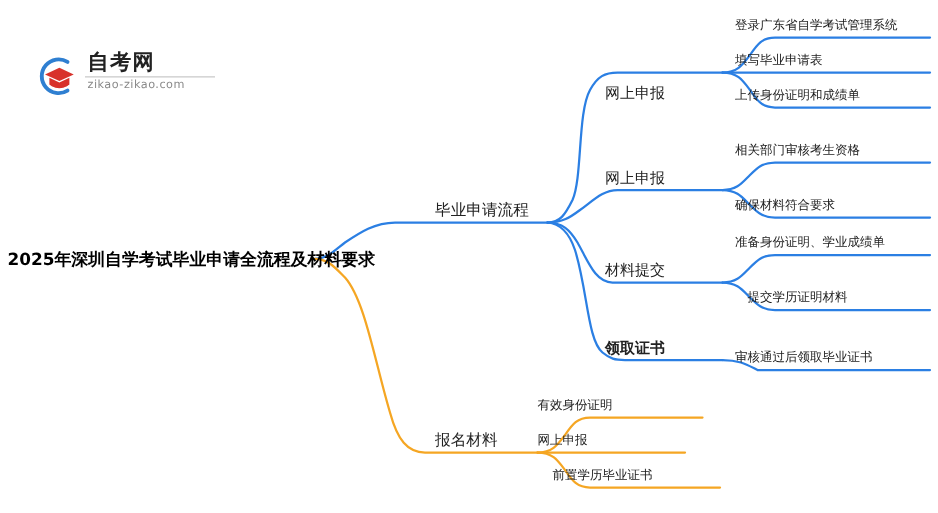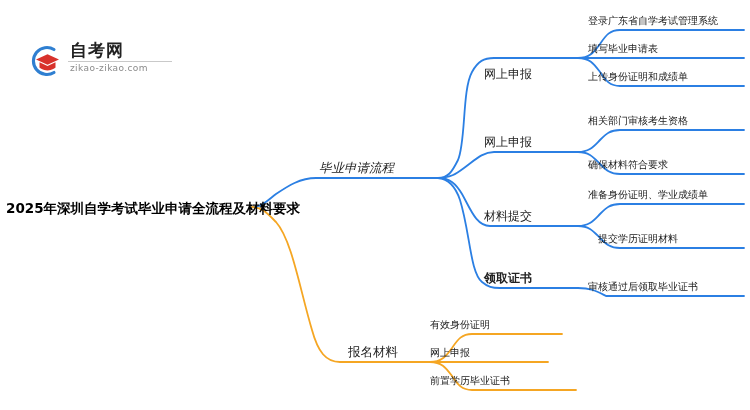--- a/index.html
+++ b/index.html
@@ -94,21 +94,21 @@
       <path d="M578 288 C592 288 598 292 606 296 L744 296" stroke="#2b7fe3"></path>
 
       <path d="M430 362 C442 362 446 356 452 348 C458 339 462 334 472 334 L562 334" stroke="#f5a623"></path>
       <path d="M430 362 L548 362" stroke="#f5a623"></path>
       <path d="M430 362 C442 362 446 368 452 376 C458 385 462 390 472 390 L576 390" stroke="#f5a623"></path>
     </g>
   </svg>
 
   <div class="node root-label">2025年深圳自学考试毕业申请全流程及材料要求</div>
 
-  <div class="node lvl2" style="left:319px;top:160px;font-style:italic;">毕业申请流程</div>
+  <div class="node lvl2" style="left:348px;top:160px;">毕业申请流程</div>
   <div class="node lvl2" style="left:348px;top:344px;">报名材料</div>
 
   <div class="node lvl3" style="left:484px;top:41px;margin-top:26px;">网上申报</div>
   <div class="node lvl3" style="left:484px;top:135px;">网上申报</div>
   <div class="node lvl3" style="left:484px;top:209px;">材料提交</div>
   <div class="node lvl3" style="left:484px;top:271px;font-weight:bold;">领取证书</div>
 
   <div class="node leaf" style="left:588px;top:13px;">登录广东省自学考试管理系统</div>
   <div class="node leaf" style="left:588px;top:41px;">填写毕业申请表</div>
   <div class="node leaf" style="left:588px;top:69px;">上传身份证明和成绩单</div>
@@ -116,15 +116,15 @@
   <div class="node leaf" style="left:588px;top:113px;">相关部门审核考生资格</div>
   <div class="node leaf" style="left:588px;top:157px;">确保材料符合要求</div>
 
   <div class="node leaf" style="left:588px;top:187px;">准备身份证明、学业成绩单</div>
   <div class="node leaf" style="left:588px;top:231px;margin-left:10px;">提交学历证明材料</div>
 
   <div class="node leaf" style="left:588px;top:279px;">审核通过后领取毕业证书</div>
 
   <div class="node leaf" style="left:430px;top:317px;">有效身份证明</div>
   <div class="node leaf" style="left:430px;top:345px;">网上申报</div>
-  <div class="node leaf" style="left:430px;top:373px;">前置学历毕业证书</div>
+  <div class="node leaf" style="left:442px;top:373px;">前置学历毕业证书</div>
 
 </div>
 
 </body></html>

